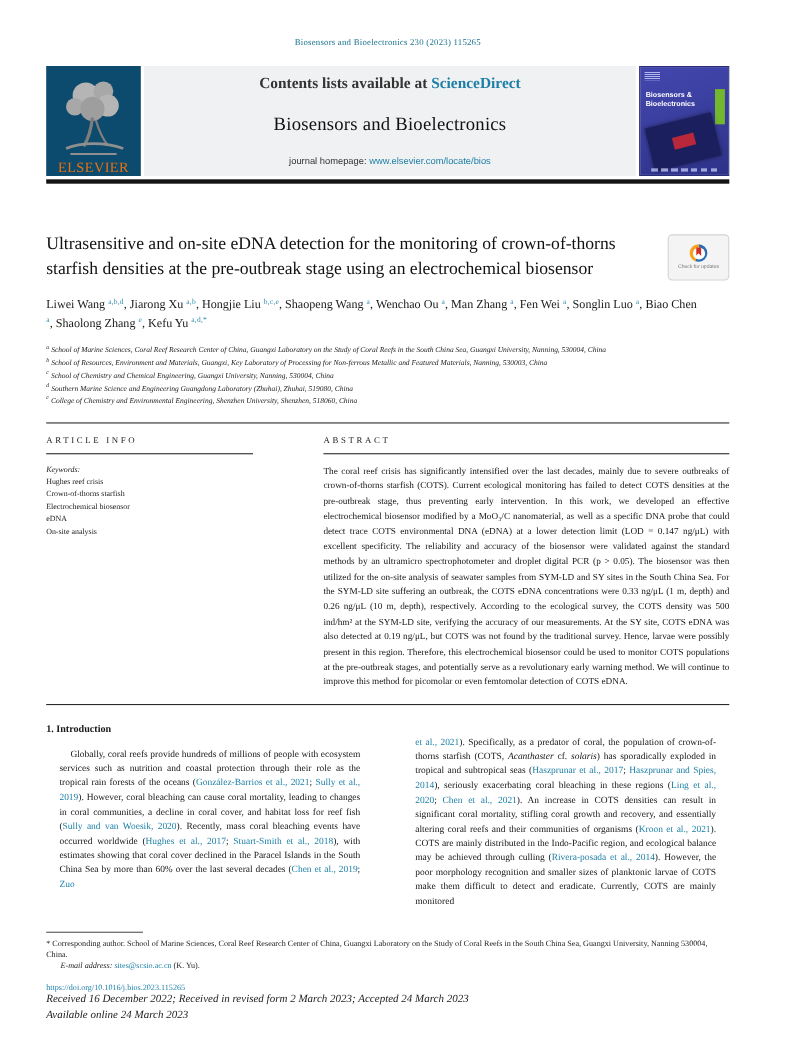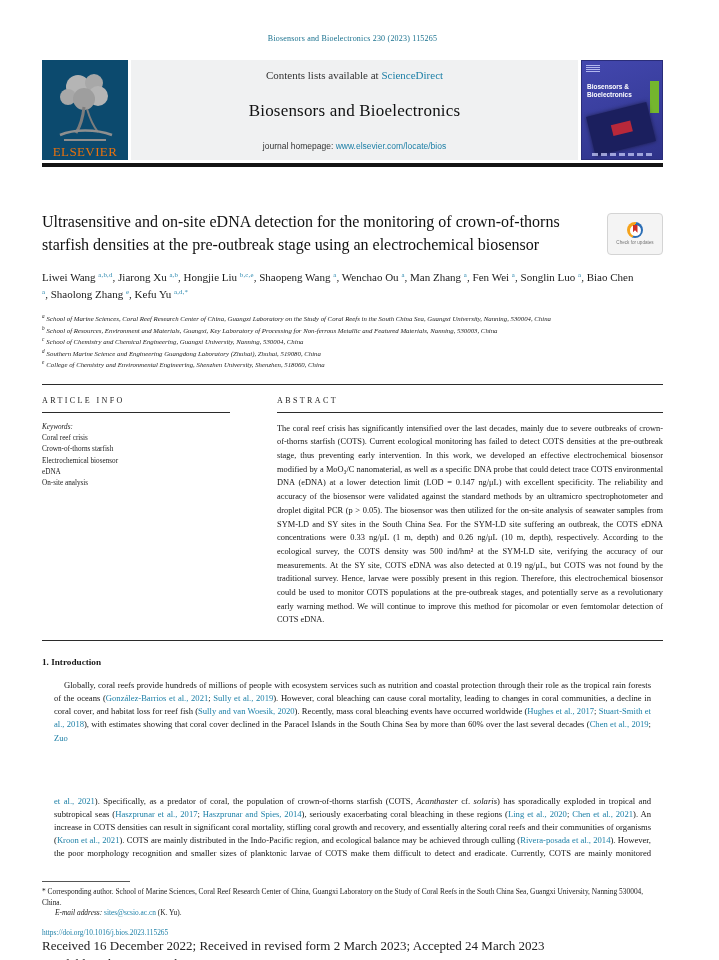--- a/index.html
+++ b/index.html
@@ -9,21 +9,21 @@
 
   .top-cite{text-align:center;font-size:8px;color:#19718e;letter-spacing:.2px;}
 
   
   .masthead{display:flex;margin-top:17px;height:100px;}
   .logo-box{width:86px;display:flex;flex-direction:column;align-items:center;justify-content:flex-end;background:#0c4a6e;}
   .logo-tree{width:62px;height:74px;}
   .logo-word{font-size:13px;color:#e8710d;letter-spacing:.4px;margin-top:1px;font-weight:400;}
   .mast-center{flex:1;background:#f0f1f2;margin:0 3px;display:flex;flex-direction:column;
                justify-content:space-between;align-items:center;padding:9px 10px;}
-  .contents-line{font-size:11px;color:#333;}
+  .contents-line{font-size:14px;color:#333;font-weight:bold;}
   .jtitle{font-size:17px;color:#111;letter-spacing:.2px;}
   .homepage-line{font-family:"Liberation Sans",sans-serif;font-size:8.5px;color:#333;}
   .link{color:#1c7fa6;text-decoration:none;cursor:pointer;}
   .cover{width:82px;height:100px;position:relative;border:1px solid #2a2d7a;box-sizing:border-box;
          background:linear-gradient(160deg,#4347ae 0%,#3a3f9f 45%,#2e3288 100%);overflow:hidden;}
   .cover-title{position:absolute;top:22px;left:5px;color:#fff;font-family:"Liberation Sans",sans-serif;
                font-weight:bold;font-size:6.5px;line-height:1.25;white-space:pre-line;}
   .cover-stripe{position:absolute;top:20px;right:3px;width:9px;height:32px;background:#74b62e;}
   .cover-chip{position:absolute;top:48px;left:8px;width:62px;height:40px;background:#1b1f5e;
               transform:rotate(-14deg);box-shadow:0 0 4px rgba(0,0,0,.5);}
@@ -50,44 +50,44 @@
   
   .authors{margin-top:13px;font-size:11px;line-height:1.5;max-width:600px;}
   .asup{color:#2e8ab0;font-size:6.8px;position:relative;top:-4px;letter-spacing:.2px;}
   .affils{margin-top:11px;}
   .affil{font-size:6.8px;font-style:italic;line-height:1.5;color:#222;}
   .affil sup{font-size:5.2px;margin-right:2px;}
 
   .rule-thin{height:1px;background:#2b2b2b;margin-top:13px;}
 
   
-  .info-abs{display:flex;gap:16px;padding:11px 0 13px 0;}
+  .info-abs{display:flex;gap:33px;padding:11px 0 13px 0;}
   .info-col{width:188px;flex:none;}
   .abs-col{flex:1;margin-left:31px;}
   .sec-head{font-size:8px;letter-spacing:2.4px;color:#222;}
   .head-rule{height:1px;background:#2b2b2b;margin:7px 0 9px 0;}
   .kw-label{font-size:7.2px;font-style:italic;line-height:1.6;}
   .kw{font-size:7.2px;line-height:1.55;}
   .abs-text{font-size:8.4px;line-height:1.63;text-align:justify;color:#141414;}
 
   
-  .body-cols{display:flex;gap:26px;margin-top:15px;flex-direction:column;}
+  .body-cols{display:flex;gap:26px;margin-top:15px;}
   .bcol{flex:1;min-width:0;}
   .sec-title{font-size:9.2px;font-weight:bold;margin:1px 0 12px 0;}
   .body-par{font-size:8.6px;line-height:1.53;text-align:justify;text-align-last:justify;margin:12px;color:#141414;}
   .indent{text-indent:10px;}
   .it{font-style:italic;}
 
   
   .footer-block{margin-top:9px;}
   .fn-rule{width:88px;height:1px;background:#555;margin-bottom:5px;}
   .fn{font-size:7.4px;line-height:1.4;color:#222;}
   .fn-email{padding-left:13px;}
   .doi{margin-top:9px;font-size:7.4px;color:#1c7fa6;}
-  .fn-meta{font-size:13px;line-height:1.45;color:#222;}
+  .fn-meta{font-size:10px;line-height:1.45;color:#222;font-style:italic;}
 </style>
 </head>
 <body>
 
 <div class="page">
   <div class="inner">
 
     <div class="top-cite">Biosensors and Bioelectronics 230 (2023) 115265</div>
 
     <div class="masthead">
@@ -156,21 +156,21 @@
       <div class="affil"><sup>e</sup><span>College of Chemistry and Environmental Engineering, Shenzhen University, Shenzhen, 518060, China</span></div>
     </div>
 
     <div class="rule-thin"></div>
 
     <div class="info-abs">
       <div class="info-col">
         <div class="sec-head">ARTICLE INFO</div>
         <div class="head-rule"></div>
         <div class="kw-label">Keywords:</div>
-        <div class="kw">Coral reef crisis</div>
+        <div class="kw">Hughes reef crisis</div>
         <div class="kw">Crown-of-thorns starfish</div>
         <div class="kw">Electrochemical biosensor</div>
         <div class="kw">eDNA</div>
         <div class="kw">On-site analysis</div>
       </div>
       <div class="abs-col">
         <div class="sec-head">ABSTRACT</div>
         <div class="head-rule"></div>
         <div class="abs-text">The coral reef crisis has significantly intensified over the last decades, mainly due to severe outbreaks of crown-of-thorns starfish (COTS). Current ecological monitoring has failed to detect COTS densities at the pre-outbreak stage, thus preventing early intervention. In this work, we developed an effective electrochemical biosensor modified by a MoO₃/C nanomaterial, as well as a specific DNA probe that could detect trace COTS environmental DNA (eDNA) at a lower detection limit (LOD = 0.147 ng/μL) with excellent specificity. The reliability and accuracy of the biosensor were validated against the standard methods by an ultramicro spectrophotometer and droplet digital PCR (p &gt; 0.05). The biosensor was then utilized for the on-site analysis of seawater samples from SYM-LD and SY sites in the South China Sea. For the SYM-LD site suffering an outbreak, the COTS eDNA concentrations were 0.33 ng/μL (1 m, depth) and 0.26 ng/μL (10 m, depth), respectively. According to the ecological survey, the COTS density was 500 ind/hm² at the SYM-LD site, verifying the accuracy of our measurements. At the SY site, COTS eDNA was also detected at 0.19 ng/μL, but COTS was not found by the traditional survey. Hence, larvae were possibly present in this region. Therefore, this electrochemical biosensor could be used to monitor COTS populations at the pre-outbreak stages, and potentially serve as a revolutionary early warning method. We will continue to improve this method for picomolar or even femtomolar detection of COTS eDNA.</div>
       </div>

